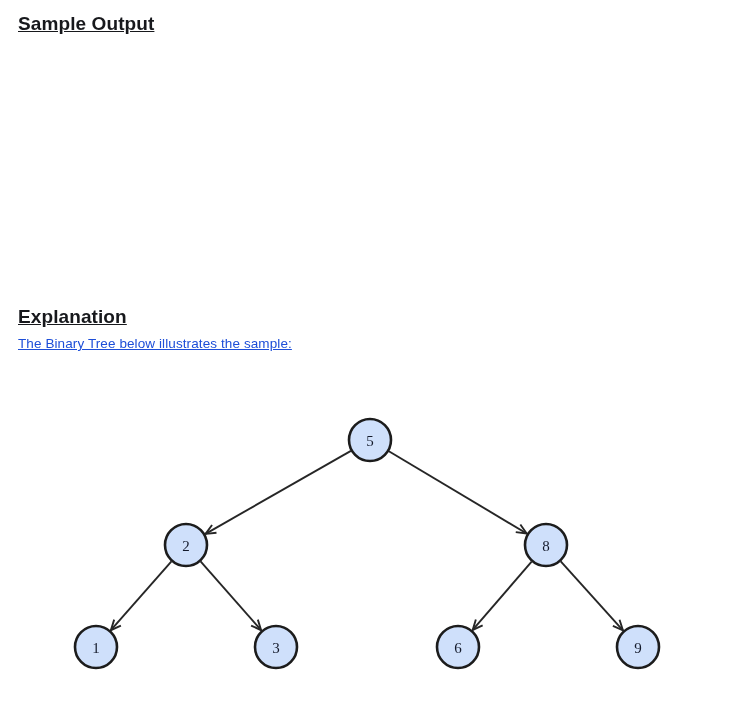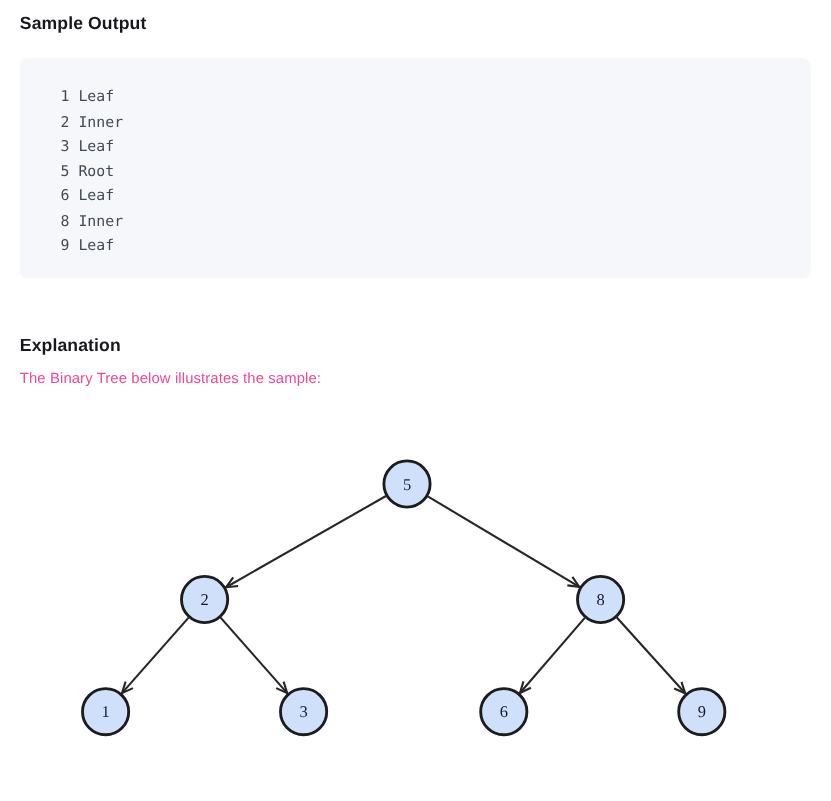--- a/index.html
+++ b/index.html
@@ -15,24 +15,25 @@
     color: #2b2f36;
     overflow: hidden;
   }
   .page {
     position: absolute;
     inset: 0;
   }
   .section-heading {
     position: absolute;
     left: 18px;
-    font-size: 16px;
+    font-size: 19px;
     font-weight: bold;
     color: #17181c;
     letter-spacing: 0.1px;
+    text-decoration: underline;
   }
   #sample-output-heading { top: 13px; }
   #explanation-heading  { top: 306px; }
 
   .code-block {
     position: absolute;
     left: 18px;
     top: 53px;
     width: 719px;
     height: 200px;
@@ -48,22 +49,23 @@
     color: #434a56;
     padding-left: 37px;
     white-space: pre;
   }
 
   .body-text {
     position: absolute;
     left: 18px;
     top: 336px;
     font-size: 13.5px;
-    color: #ec4899;
+    color: #1d4ed8;
     letter-spacing: 0.1px;
+    text-decoration: underline;
   }
 
   .tree-wrap {
     position: absolute;
     left: 0;
     top: 380px;
     width: 755px;
     height: 348px;
   }
   svg.tree {
@@ -95,29 +97,20 @@
     stroke-linecap: butt;
   }
 </style>
 </head>
 <body>
 
 <div class="page">
 
   <div class="section-heading" id="sample-output-heading">Sample Output</div>
 
-  <div class="code-block">
-    <div class="code-line">1 Leaf</div>
-    <div class="code-line">2 Inner</div>
-    <div class="code-line">3 Leaf</div>
-    <div class="code-line">5 Root</div>
-    <div class="code-line">6 Leaf</div>
-    <div class="code-line">8 Inner</div>
-    <div class="code-line">9 Leaf</div>
-  </div>
 
   <div class="section-heading" id="explanation-heading">Explanation</div>
 
   <div class="body-text">The Binary Tree below illustrates the sample:</div>
 
   <div class="tree-wrap">
     <svg class="tree" viewBox="0 0 755 348">
       <g id="edges-group">
           <line x1="350.89226359981654" y1="70.90387131532209" x2="205.54200313655127" y2="153.8483134275115" class="edge-line"></line>
           <path d="M 212.042450773437 144.97452164946606 L 205.54200313655127 153.8483134275115 L 216.488618281076 152.7659009009477" class="arrow-head"></path>

